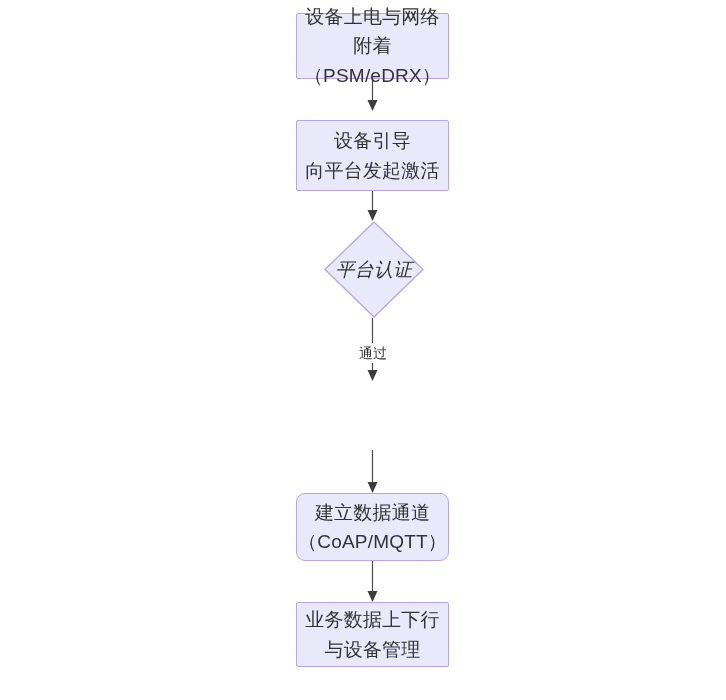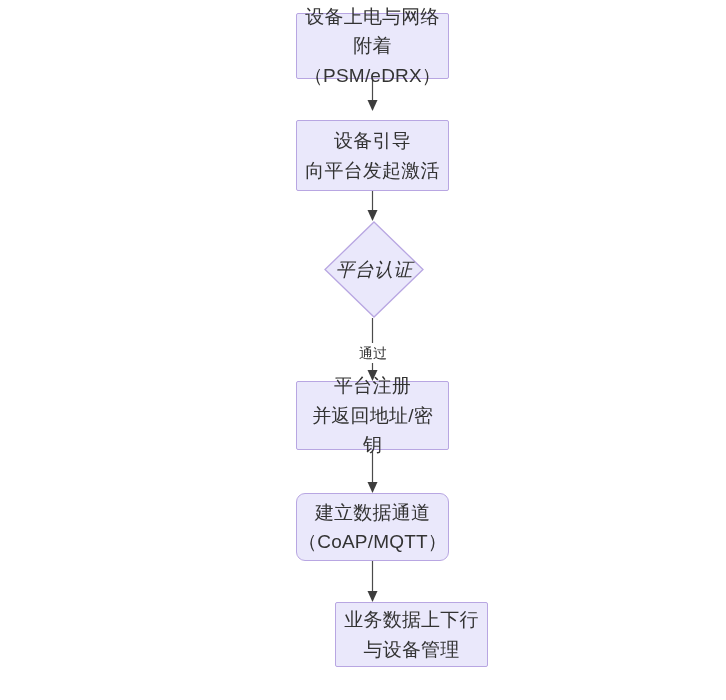--- a/index.html
+++ b/index.html
@@ -146,28 +146,24 @@
 
   <div class="node node-decision" style="left:324px; top:221px; width:100px; height:97px;font-style:italic;">
     <svg class="diamond-shape" viewBox="0 0 100 97" preserveAspectRatio="none">
       <polygon points="50,1 99,48.5 50,96 1,48.5"></polygon>
     </svg>
     <div class="node-text">平台认证</div>
   </div>
 
   <div class="edge-label" style="left:356px; top:343px;">通过</div>
 
-  <div class="node node-process" style="left:296px; top:381px; width:153px; height:69px;">
-    <div class="node-text">平台注册
-并返回地址/密钥</div>
-  </div>
 
   <div class="node node-process" style="left:296px; top:493px; width:153px; height:68px;border-radius:9px;">
     <div class="node-text">建立数据通道
 （CoAP/MQTT）</div>
   </div>
 
-  <div class="node node-process" style="left:296px; top:602px; width:153px; height:65px;margin-left:39px;">
+  <div class="node node-process" style="left:296px; top:602px; width:153px; height:65px;">
     <div class="node-text">业务数据上下行
 与设备管理</div>
   </div>
 
 </div>
 
 </body></html>

